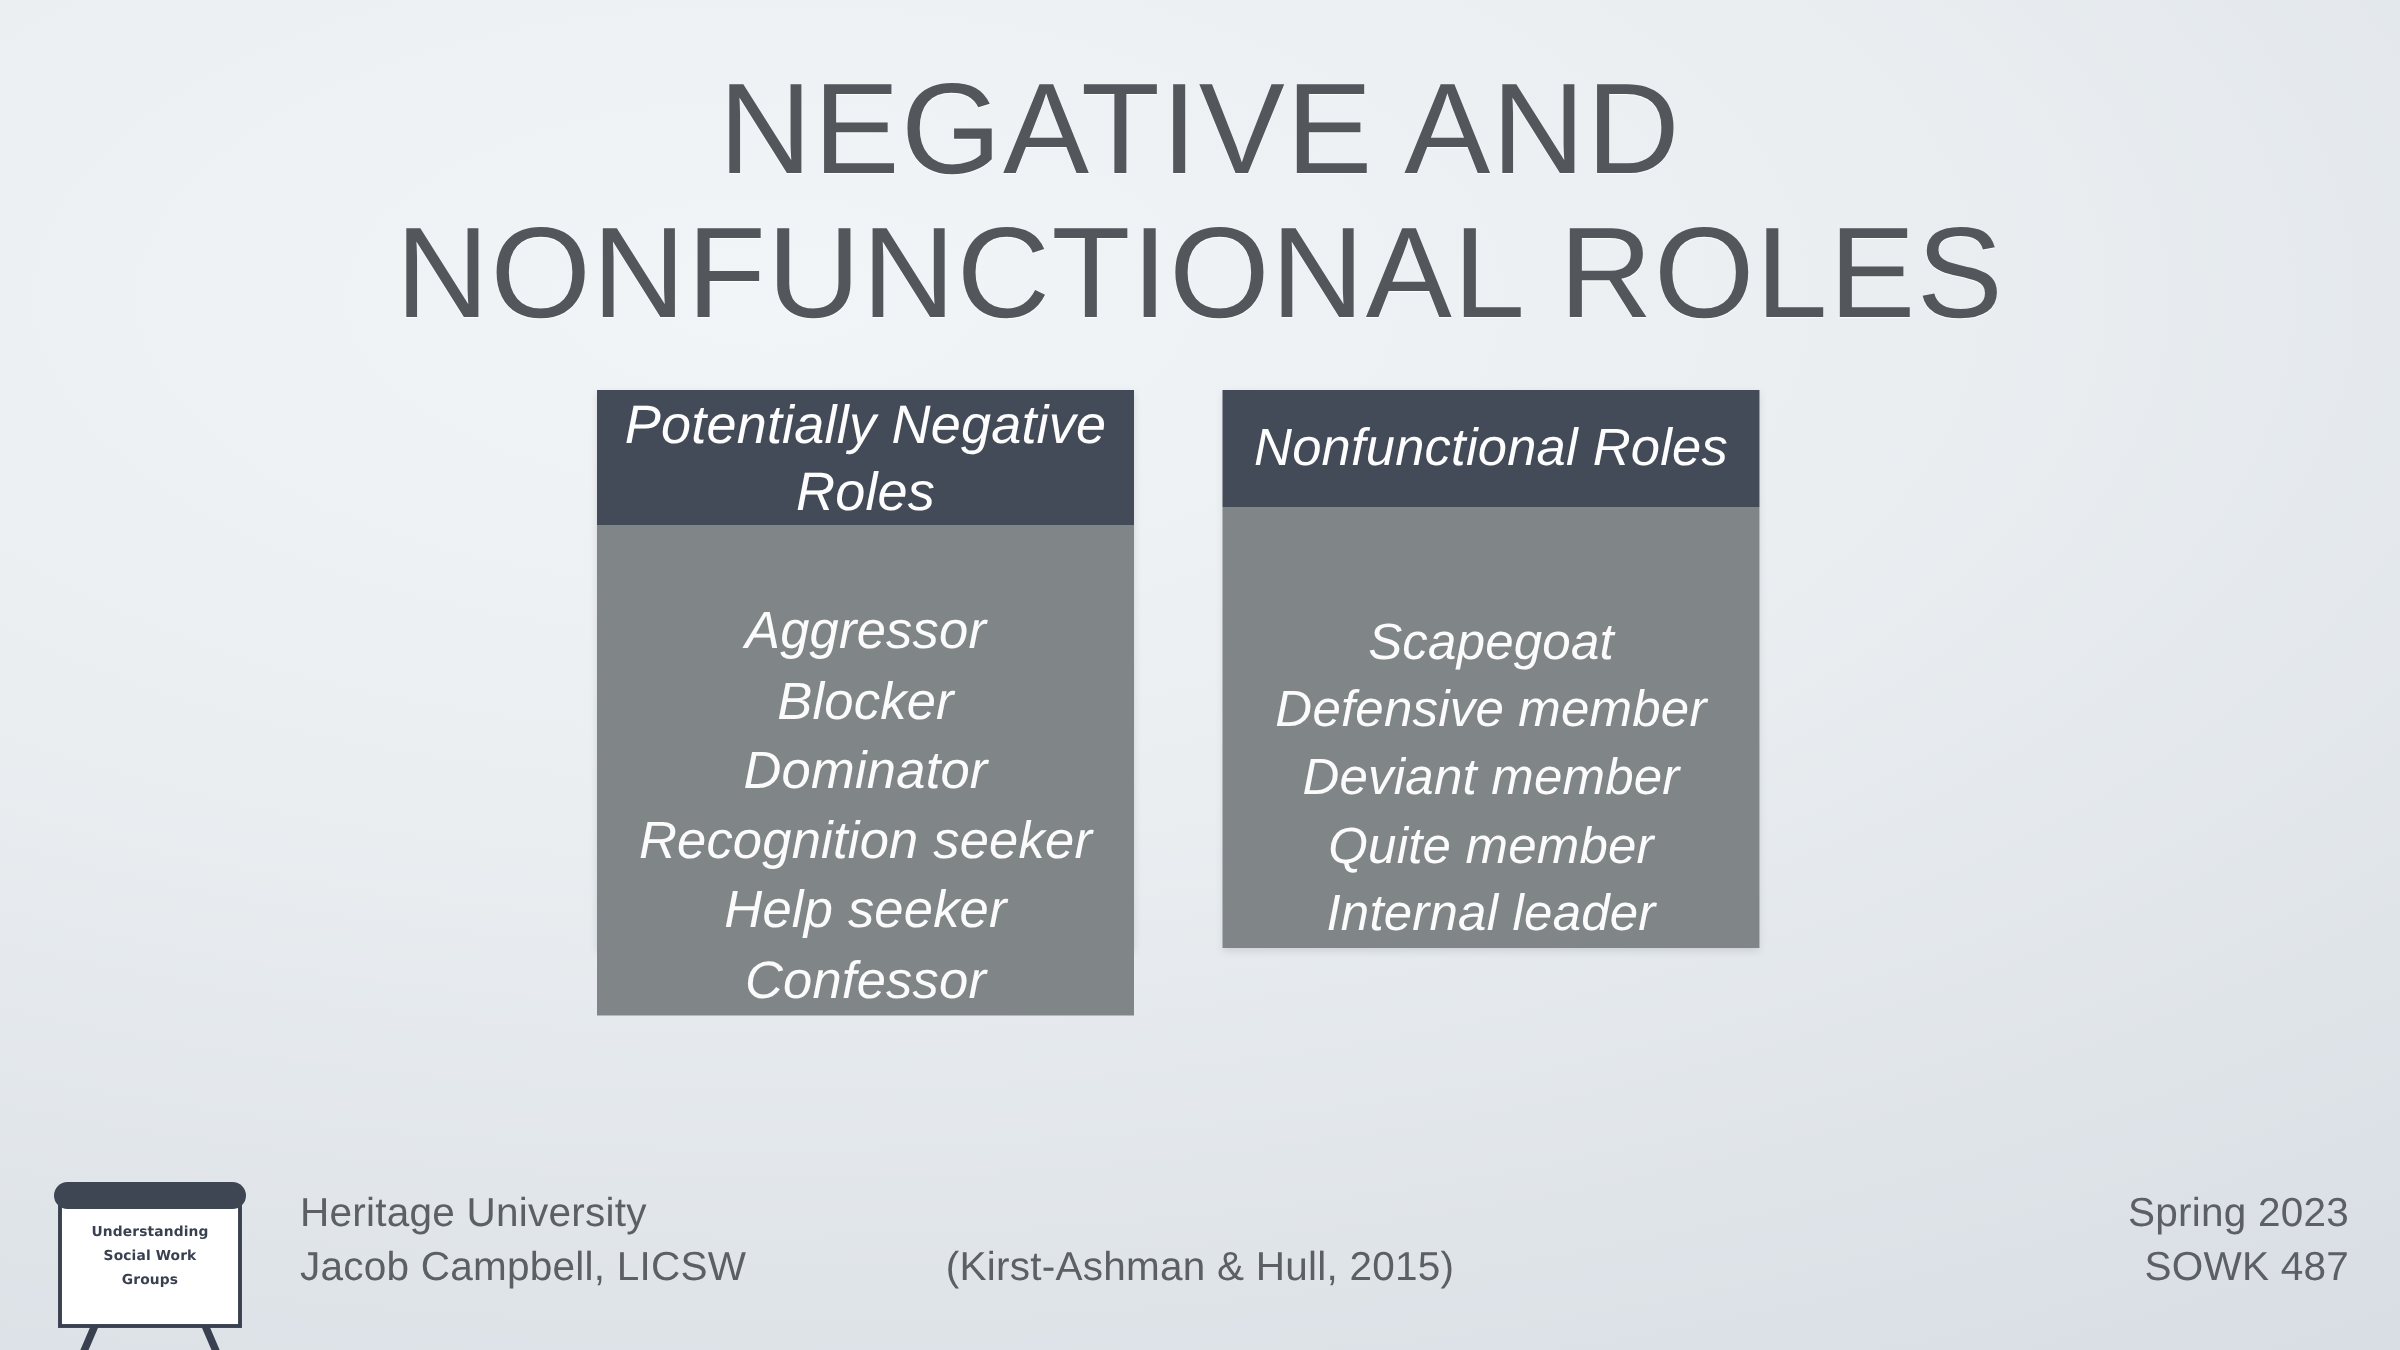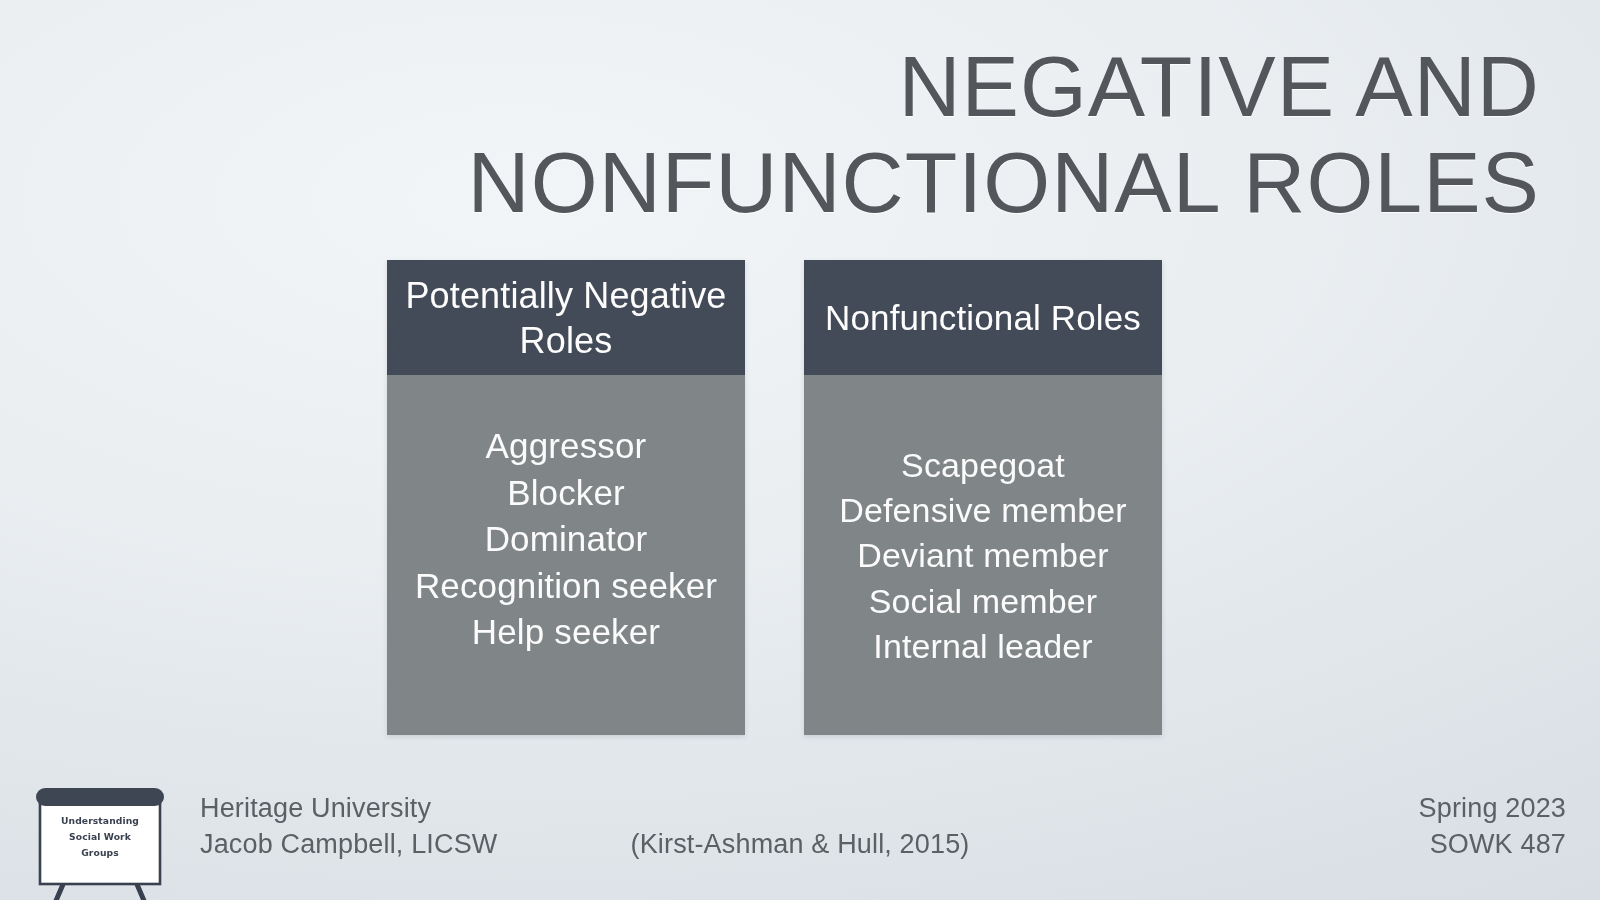--- a/index.html
+++ b/index.html
@@ -19,38 +19,39 @@
     background-image:
       radial-gradient(ellipse 115% 95% at 32% 22%, #f2f5f7 0%, #eaeef1 42%, #dfe4e9 78%, #d8dee4 100%);
   }
 
   
   .title {
     position: absolute;
     top: 38px;
     left: 60px;
     right: 60px;
-    text-align: right;
+    text-align: center;
     color: #53565a;
     font-size: 86px;
     font-weight: 300;
     line-height: 1.12;
     letter-spacing: 0.012em;
     text-transform: uppercase;
     white-space: pre-line;
     text-shadow: 0 1px 0 rgba(255,255,255,0.85);
   }
 
   
   .columns {
     position: absolute;
     top: 260px;
-    left: 387px;
+    left: 398px;
     width: 775px;
-    height: 475px;
+    height: 372px;
+    font-style: italic;
   }
 
   .card {
     position: absolute;
     top: 0;
     height: 100%;
     display: flex;
     flex-direction: column;
     box-shadow: 0 2px 5px rgba(70,80,95,0.16);
   }
@@ -163,30 +164,31 @@
   <div class="columns">
 
     <div class="card col-1">
       <div class="card-header">Potentially Negative Roles</div>
       <div class="card-body">
         <span class="role-item">Aggressor</span>
         <span class="role-item">Blocker</span>
         <span class="role-item">Dominator</span>
         <span class="role-item">Recognition seeker</span>
         <span class="role-item">Help seeker</span>
+        <span class="role-item">Confessor</span>
       </div>
     </div>
 
     <div class="card col-2">
       <div class="card-header">Nonfunctional Roles</div>
       <div class="card-body">
         <span class="role-item">Scapegoat</span>
         <span class="role-item">Defensive member</span>
         <span class="role-item">Deviant member</span>
-        <span class="role-item">Social member</span>
+        <span class="role-item">Quite member</span>
         <span class="role-item">Internal leader</span>
       </div>
     </div>
 
   </div>
 
   <div class="footer-left">
     <span>Heritage University</span>
     <span>Jacob Campbell, LICSW</span>
   </div>

